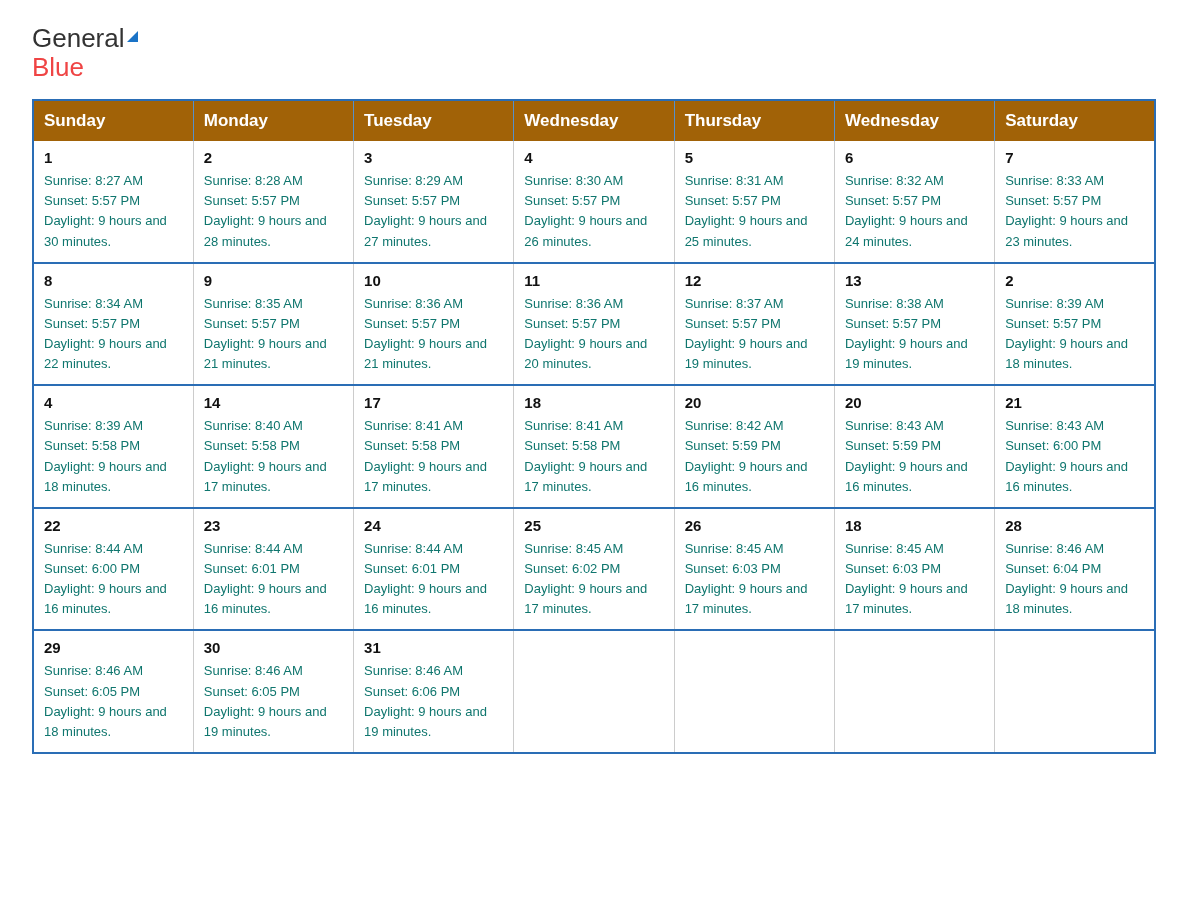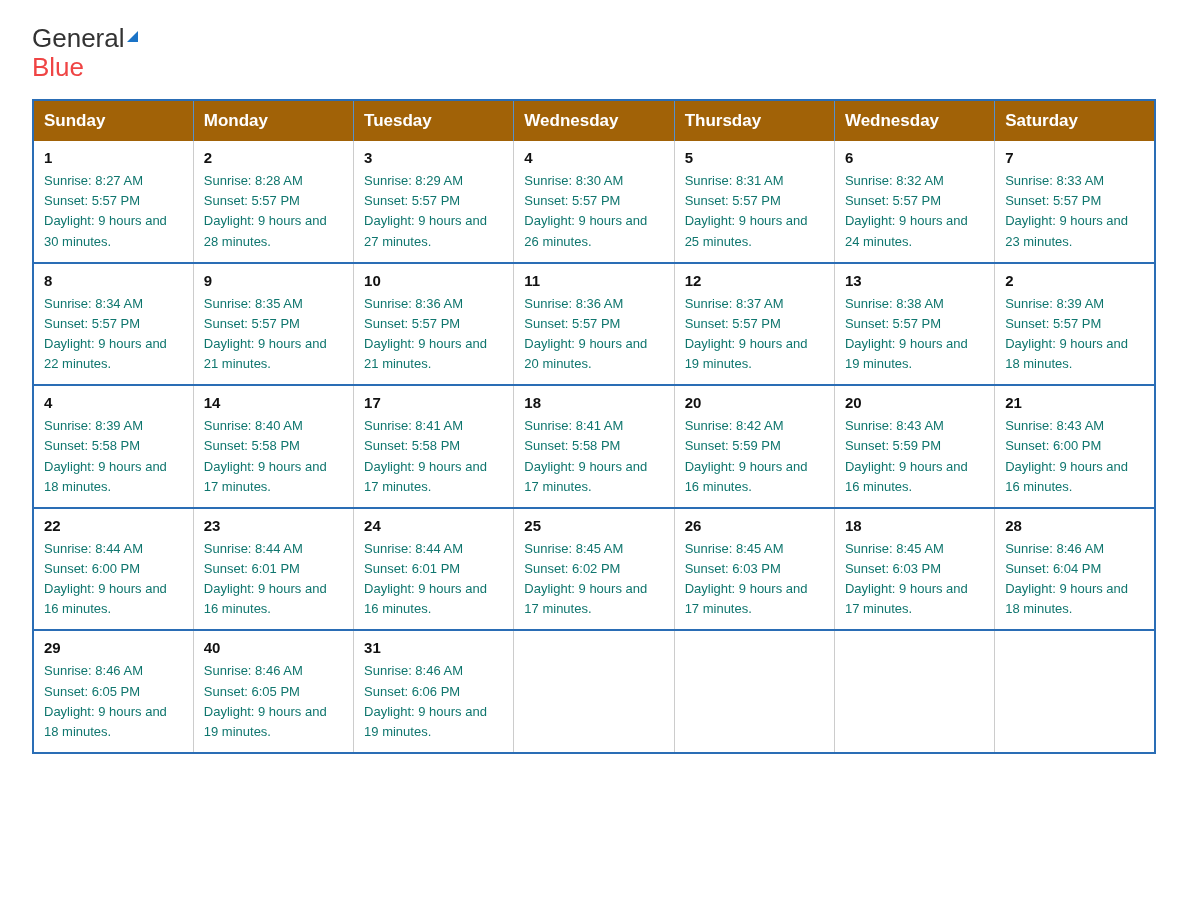--- a/index.html
+++ b/index.html
@@ -248,21 +248,21 @@
           <div class="day-number">28</div>
           <div class="day-info">Sunrise: 8:46 AM<br>Sunset: 6:04 PM<br>Daylight: 9 hours and 18 minutes.</div>
         </td>
       </tr>
       <tr>
         <td>
           <div class="day-number">29</div>
           <div class="day-info">Sunrise: 8:46 AM<br>Sunset: 6:05 PM<br>Daylight: 9 hours and 18 minutes.</div>
         </td>
         <td>
-          <div class="day-number">40</div>
+          <div class="day-number">30</div>
           <div class="day-info">Sunrise: 8:46 AM<br>Sunset: 6:05 PM<br>Daylight: 9 hours and 19 minutes.</div>
         </td>
         <td>
           <div class="day-number">31</div>
           <div class="day-info">Sunrise: 8:46 AM<br>Sunset: 6:06 PM<br>Daylight: 9 hours and 19 minutes.</div>
         </td>
         <td class="empty-cell"></td>
         <td class="empty-cell"></td>
         <td class="empty-cell"></td>
         <td class="empty-cell"></td>

